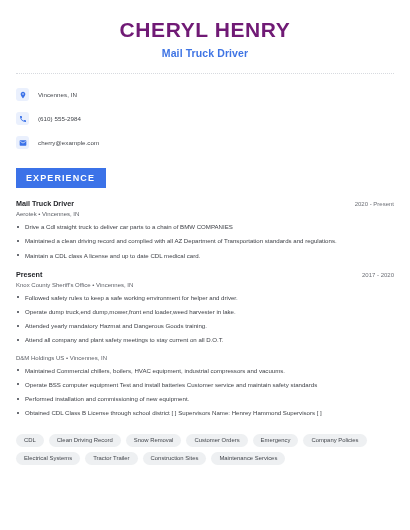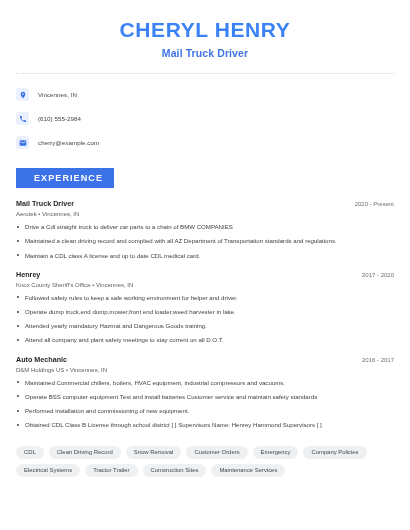--- a/index.html
+++ b/index.html
@@ -24,21 +24,21 @@
 
   
   .header {
     text-align: center;
     padding-top: 18px;
   }
   .full-name {
     font-size: 21px;
     font-weight: bold;
     letter-spacing: 0.6px;
-    color: #3b82f6;
+    color: #701a75;
     line-height: 1.15;
     text-align: center;
   }
   .job-title {
     font-size: 10.5px;
     font-weight: bold;
     color: #3f74e4;
     margin-top: 5px;
     letter-spacing: 0.1px;
   }
@@ -79,21 +79,21 @@
 
   
   .section { margin-top: 16px; }
   .section-badge {
     display: inline-block;
     background: #3b72e8;
     color: #ffffff;
     font-size: 9px;
     font-weight: bold;
     letter-spacing: 1.1px;
-    padding: 5px 11px 5px 18px;
+    padding: 5px 11px 5px 10px;
   }
 
   
   .entries { margin-top: 11px; }
   .entry { margin-bottom: 10px; }
   .entry-head {
     display: flex;
     justify-content: space-between;
     align-items: baseline;
   }
@@ -209,37 +209,33 @@
         <div class="entry-org">Aerotek  •  Vincennes, IN</div>
         <ul class="bullets">
           <li>Drive a Cdl straight truck to deliver car parts to a chain of BMW COMPANIES</li>
           <li>Maintained a clean driving record and complied with all AZ Department of Transportation standards and regulations.</li>
           <li>Maintain a CDL class A license and up to date CDL medical card.</li>
         </ul>
       </div>
 
       <div class="entry">
         <div class="entry-head">
-          <span class="entry-role">Henrey</span>
+          <span class="entry-role">Present</span>
           <span class="entry-dates">2017 - 2020</span>
         </div>
         <div class="entry-org">Knox County Sheriff's Office  •  Vincennes, IN</div>
         <ul class="bullets">
           <li>Followed safety rules to keep a safe working environment for helper and driver.</li>
           <li>Operate dump truck,end dump,mower,front end loader,weed harvester in lake.</li>
           <li>Attended yearly mandatory Hazmat and Dangerous Goods training.</li>
           <li>Attend all company and plant safety meetings to stay current on all D.O.T.</li>
         </ul>
       </div>
 
       <div class="entry">
-        <div class="entry-head">
-          <span class="entry-role">Auto Mechanic</span>
-          <span class="entry-dates">2016 - 2017</span>
-        </div>
         <div class="entry-org">D&amp;M Holdings US  •  Vincennes, IN</div>
         <ul class="bullets">
           <li>Maintained Commercial chillers, boilers, HVAC equipment, industrial compressors and vacuums.</li>
           <li>Operate BSS computer equipment Test and install batteries Customer service and maintain safety standards</li>
           <li>Performed installation and commissioning of new equipment.</li>
           <li>Obtained CDL Class B License through school district [ ] Supervisors Name: Henrey Hammond Supervisors [ ]</li>
         </ul>
       </div>
 
     </div>

